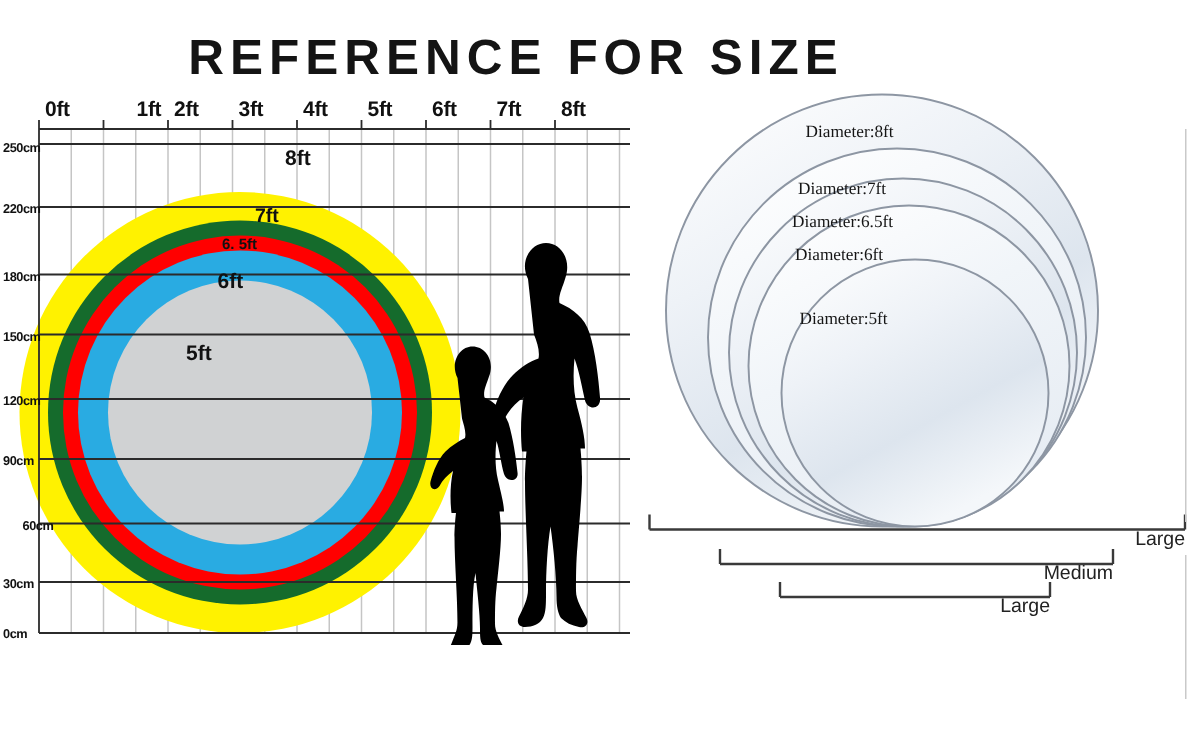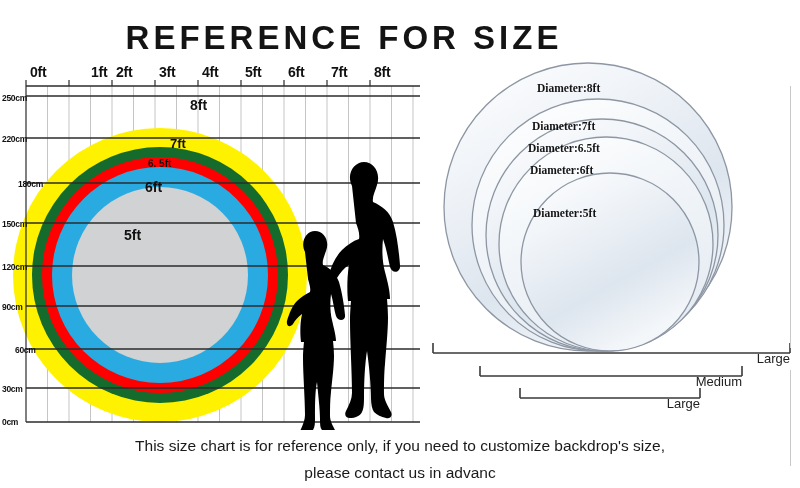--- a/index.html
+++ b/index.html
@@ -36,21 +36,21 @@
     white-space:nowrap;line-height:14px;
     font-family:"Liberation Sans",sans-serif;
   }
 
   
   #rightPanel{position:absolute;left:420px;top:55px;width:380px;height:380px;}
   #rightPanel svg{display:block;}
   .circLabel{
     position:absolute;
     font-family:"Liberation Serif",serif;
-    font-size:11.5px;font-weight:700;color:#151515;
+    font-size:11.5px;font-weight:400;color:#151515;
     white-space:nowrap;line-height:12px;
   }
   .bracketLabel{
     position:absolute;font-size:13px;font-weight:400;color:#222;
     white-space:nowrap;line-height:14px;text-align:right;
   }
 
   
   .footer{
     position:absolute;left:0;top:432px;width:800px;text-align:center;
@@ -153,21 +153,21 @@
                  c-2,-2 -2,-6 -2,-11 c0,-10 -2,-26 -3,-37 c-2,9 -2,24 -2,35 c0,6 0,10 -2,13
                  c-2,3 -5,5 -9,5 c-3,0 -5,-2 -3,-6 c2,-5 4,-9 4,-14 c0,-16 -2,-41 -2,-57
                  c0,-7 1,-16 1,-16 l-3,0 c-1,-8 -1,-19 1,-28 c-4,3 -7,6 -9,10
                  c-3,4 -7,2 -6,-3 c2,-7 5,-15 10,-20 c4,-4 9,-7 13,-9 c1,-4 -1,-9 -2,-13z"></path>
       </g>
     </svg>
 
     <div>
       <div class="ytick" style="left:2px;top:34px">250cm</div>
       <div class="ytick" style="left:2px;top:75px">220cm</div>
-      <div class="ytick" style="left:18px;top:120px">180cm</div>
+      <div class="ytick" style="left:2px;top:120px">180cm</div>
       <div class="ytick" style="left:2px;top:160px">150cm</div>
       <div class="ytick" style="left:2px;top:203px">120cm</div>
       <div class="ytick" style="left:2px;top:243px">90cm</div>
       <div class="ytick" style="left:15px;top:286px">60cm</div>
       <div class="ytick" style="left:2px;top:325px">30cm</div>
       <div class="ytick" style="left:2px;top:358px">0cm</div>
     </div>
 
     <div>
       <div class="xtick" style="left:30px;top:8px">0ft</div>
@@ -230,18 +230,14 @@
     <div>
       <div class="bracketLabel" style="left:13px;top:297px;width:357px">Large</div>
       <div class="bracketLabel" style="left:60px;top:320px;width:262px">Medium</div>
       <div class="bracketLabel" style="left:100px;top:342px;width:180px">Large</div>
     </div>
   </div>
 
   <div class="edgeline" style="left:790px;top:86px;width:1px;height:262px"></div>
   <div class="edgeline" style="left:790px;top:370px;width:1px;height:96px"></div>
 
-  <div class="footer">
-    <div>This size chart is for reference only, if you need to customize backdrop's size,</div>
-    <div>please contact us in advanc</div>
-  </div>
 
 </div>
 
 </body></html>

